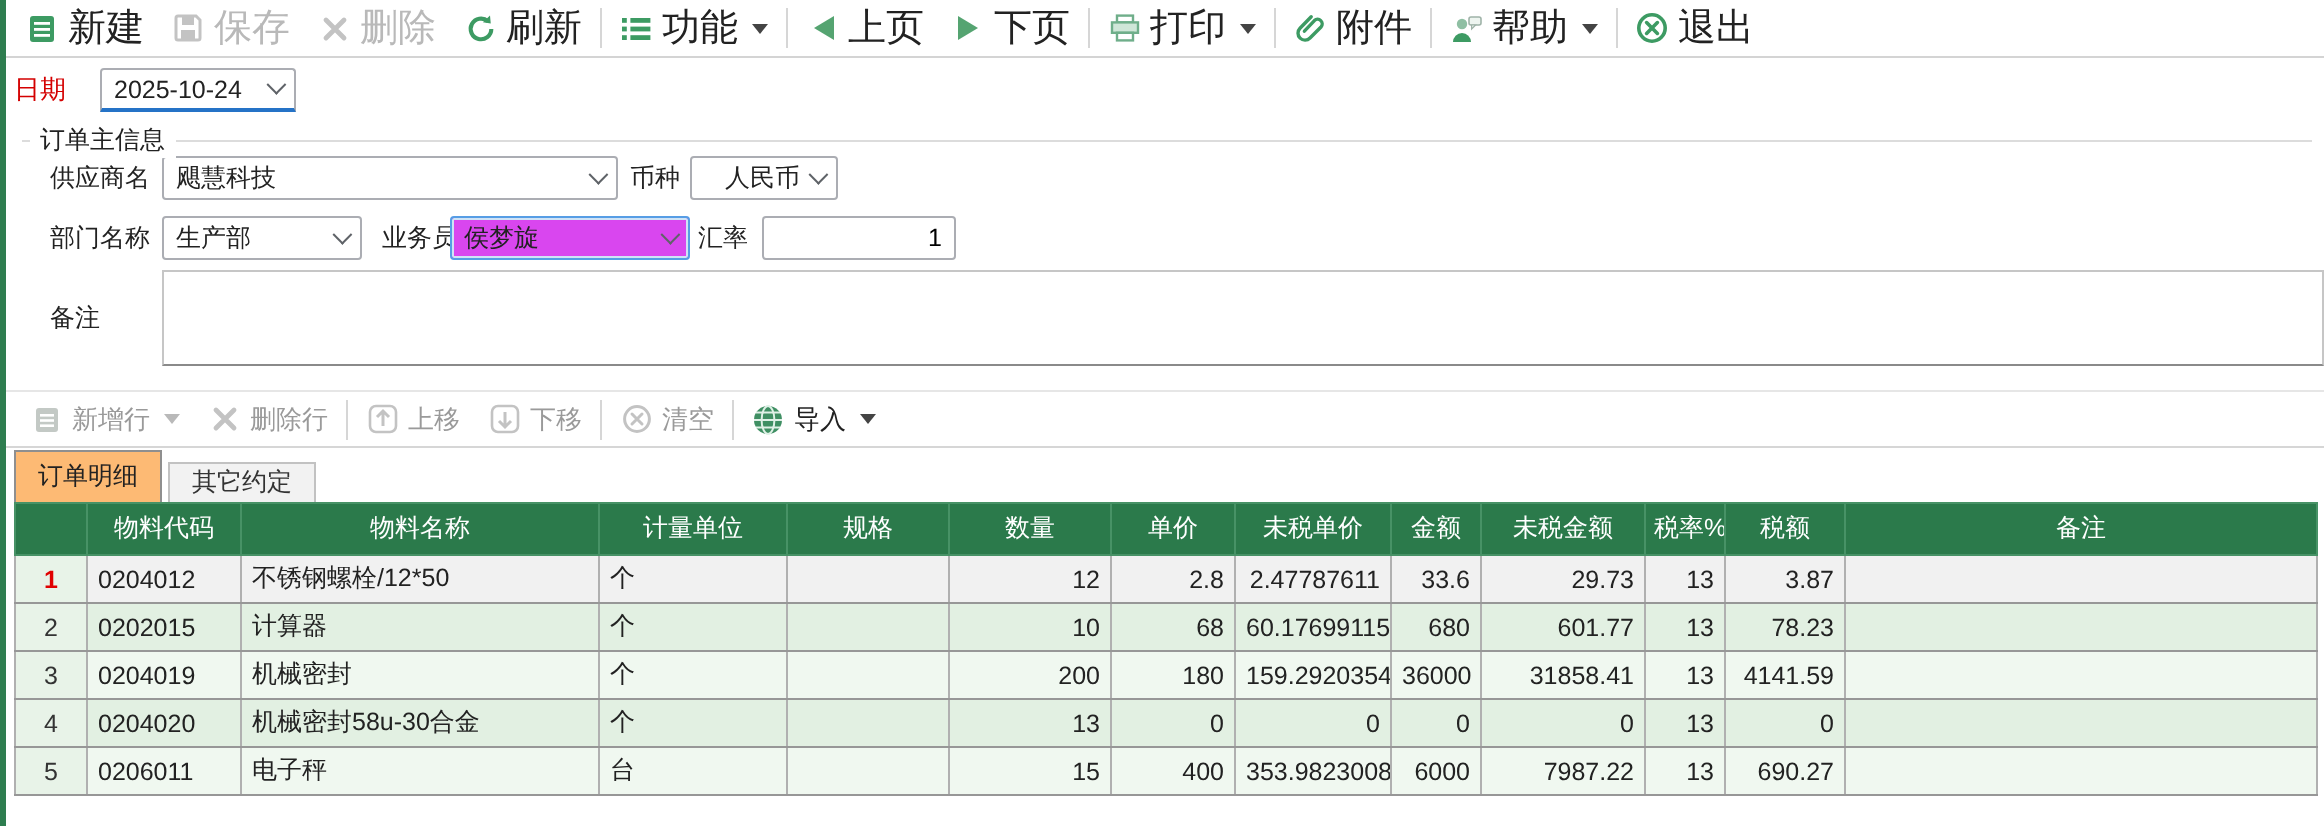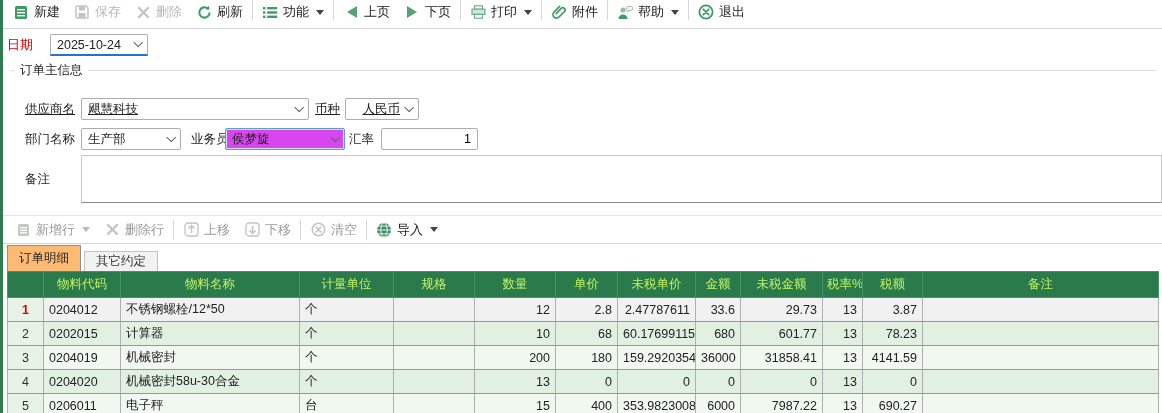--- a/index.html
+++ b/index.html
@@ -1,21 +1,21 @@
 <!DOCTYPE html>
 <html><head>
 <meta charset="utf-8">
 <style>
   * { margin:0; padding:0; box-sizing:border-box; }
   html,body { background:#fff; }
   body { width:1162px; height:413px; font-family:"Liberation Sans","DejaVu Sans",sans-serif; color:#222; overflow:hidden; }
   .app { width:1162px; height:413px; border-left:3px solid #2e7d4f; overflow:hidden; background:#fff; }
 
   
-  .toolbar { height:29px; display:flex; border-bottom:1px solid #d4d4d4; padding-left:3px; font-size:13px; }
+  .toolbar { height:29px; display:flex; align-items:center; border-bottom:1px solid #d4d4d4; padding-left:3px; font-size:19px; }
   .tb-btn { display:flex; align-items:center; gap:5px; padding:0 7px; height:24px; white-space:nowrap; cursor:default; }
   .tb-btn.disabled { color:#b9b9b9; }
   .tb-sep { width:1px; height:20px; background:#d6d6d6; margin:0 2px; }
   .icon { display:inline-flex; align-items:center; justify-content:center; width:16px; height:16px; }
   .caret { width:0; height:0; border-left:4px solid transparent; border-right:4px solid transparent; border-top:5px solid #444; margin-left:2px; }
   .caret.gray { border-top-color:#b9b9b9; }
 
   
   .date-row { height:30px; display:flex; align-items:center; margin-left:4px; padding-top:2px; }
   .date-label { color:#d40000; font-size:13px; width:43px; }
@@ -25,42 +25,42 @@
   .combo.focused { border:1px solid #569de5; background:#d946ef; box-shadow:inset 0 0 0 1px #cfe3f6; }
   .date-combo { width:98px; border-bottom:2px solid #2573c7; border-radius:2px 2px 0 0; }
   .chev { width:7px; height:7px; border-right:1.5px solid #5f6368; border-bottom:1.5px solid #5f6368; transform:rotate(45deg) translate(-1px,-2px); flex:none; }
 
   
   .group-line { border-top:1px solid #dcdcdc; margin:11px 6px 0 8px; position:relative; height:0; }
   .group-legend { position:absolute; top:-9px; left:4px; background:#fff; padding:0 5px; font-size:12.5px; color:#222; }
 
   
   .form-row { display:flex; align-items:center; height:26px; margin-left:22px; font-size:12.5px; }
-  .row-a { margin-top:25px;text-decoration:underline; }
+  .row-a { margin-top:5px; }
   .row-b { margin-top:4px; }
   .flabel { white-space:nowrap; color:#222; }
   .w56 { width:56px; flex:none; }
   .remark-row { display:flex; align-items:center; margin:3px 0 0 22px; font-size:12.5px; }
   .remark-ta { flex:1; height:48px; border:1px solid #c6c6c6; border-bottom-color:#8a8a8a; resize:none; font-family:inherit; font-size:12.5px; padding:3px 5px; outline:none; }
   .txt-input { height:22px; border:1px solid #abadb3; border-radius:2px; text-align:right; font-size:12.5px; padding:0 6px; font-family:inherit; outline:none; }
 
   
   .toolbar2 { height:29px; display:flex; align-items:center; border-top:1px solid #e6e6e6; border-bottom:1px solid #d6d6d6; margin-top:12px; padding-left:5px; font-size:13px; }
   .toolbar2 .tb-btn { color:#9a9a9a; }
   .toolbar2 .tb-btn.enabled-text { color:#222; }
 
   
   .tabstrip { height:27px; display:flex; align-items:flex-end; padding-left:4px; }
   .tab { font-size:12.5px; padding:0 11px; display:flex; align-items:center; cursor:default; }
   .tab.active { background:#fdba74; border:1px solid #8f8f8f; border-bottom:none; height:26px; z-index:2; }
   .tab.inactive { background:#f2f2f2; border:1px solid #c2c2c2; border-bottom:none; height:20px; margin-left:3px; color:#333; }
 
   
   table.grid { border-collapse:collapse; table-layout:fixed; margin-left:4px; width:1151px; font-size:12.5px; }
-  table.grid th { background:#2b7a4b; color:#bef264; font-weight:normal; height:26px; border:1px solid #479266; padding:0 4px; white-space:nowrap; overflow:hidden;margin-top:14px; }
+  table.grid th { background:#2b7a4b; color:#ffffff; font-weight:normal; height:26px; border:1px solid #479266; padding:0 4px; white-space:nowrap; overflow:hidden;margin-top:14px; }
   table.grid td { height:24px; border:1px solid #b0b0b0; border-bottom-color:#979797; padding:0 5px; white-space:nowrap; overflow:hidden; }
   td.rownum { background:#e8f3e8; text-align:center; border:1px solid #8f8f8f; color:#333; }
   tr.r-sel td.cell { background:#f1f1f1; }
   tr.r-even td.cell { background:#e2f0e2; }
   tr.r-odd td.cell { background:#f0f8f0; }
   tr.r-sel td.rownum { color:#e00000; font-weight:bold; }
   td.num { text-align:right; }
   svg { display:block; }
 </style>
 </head>

